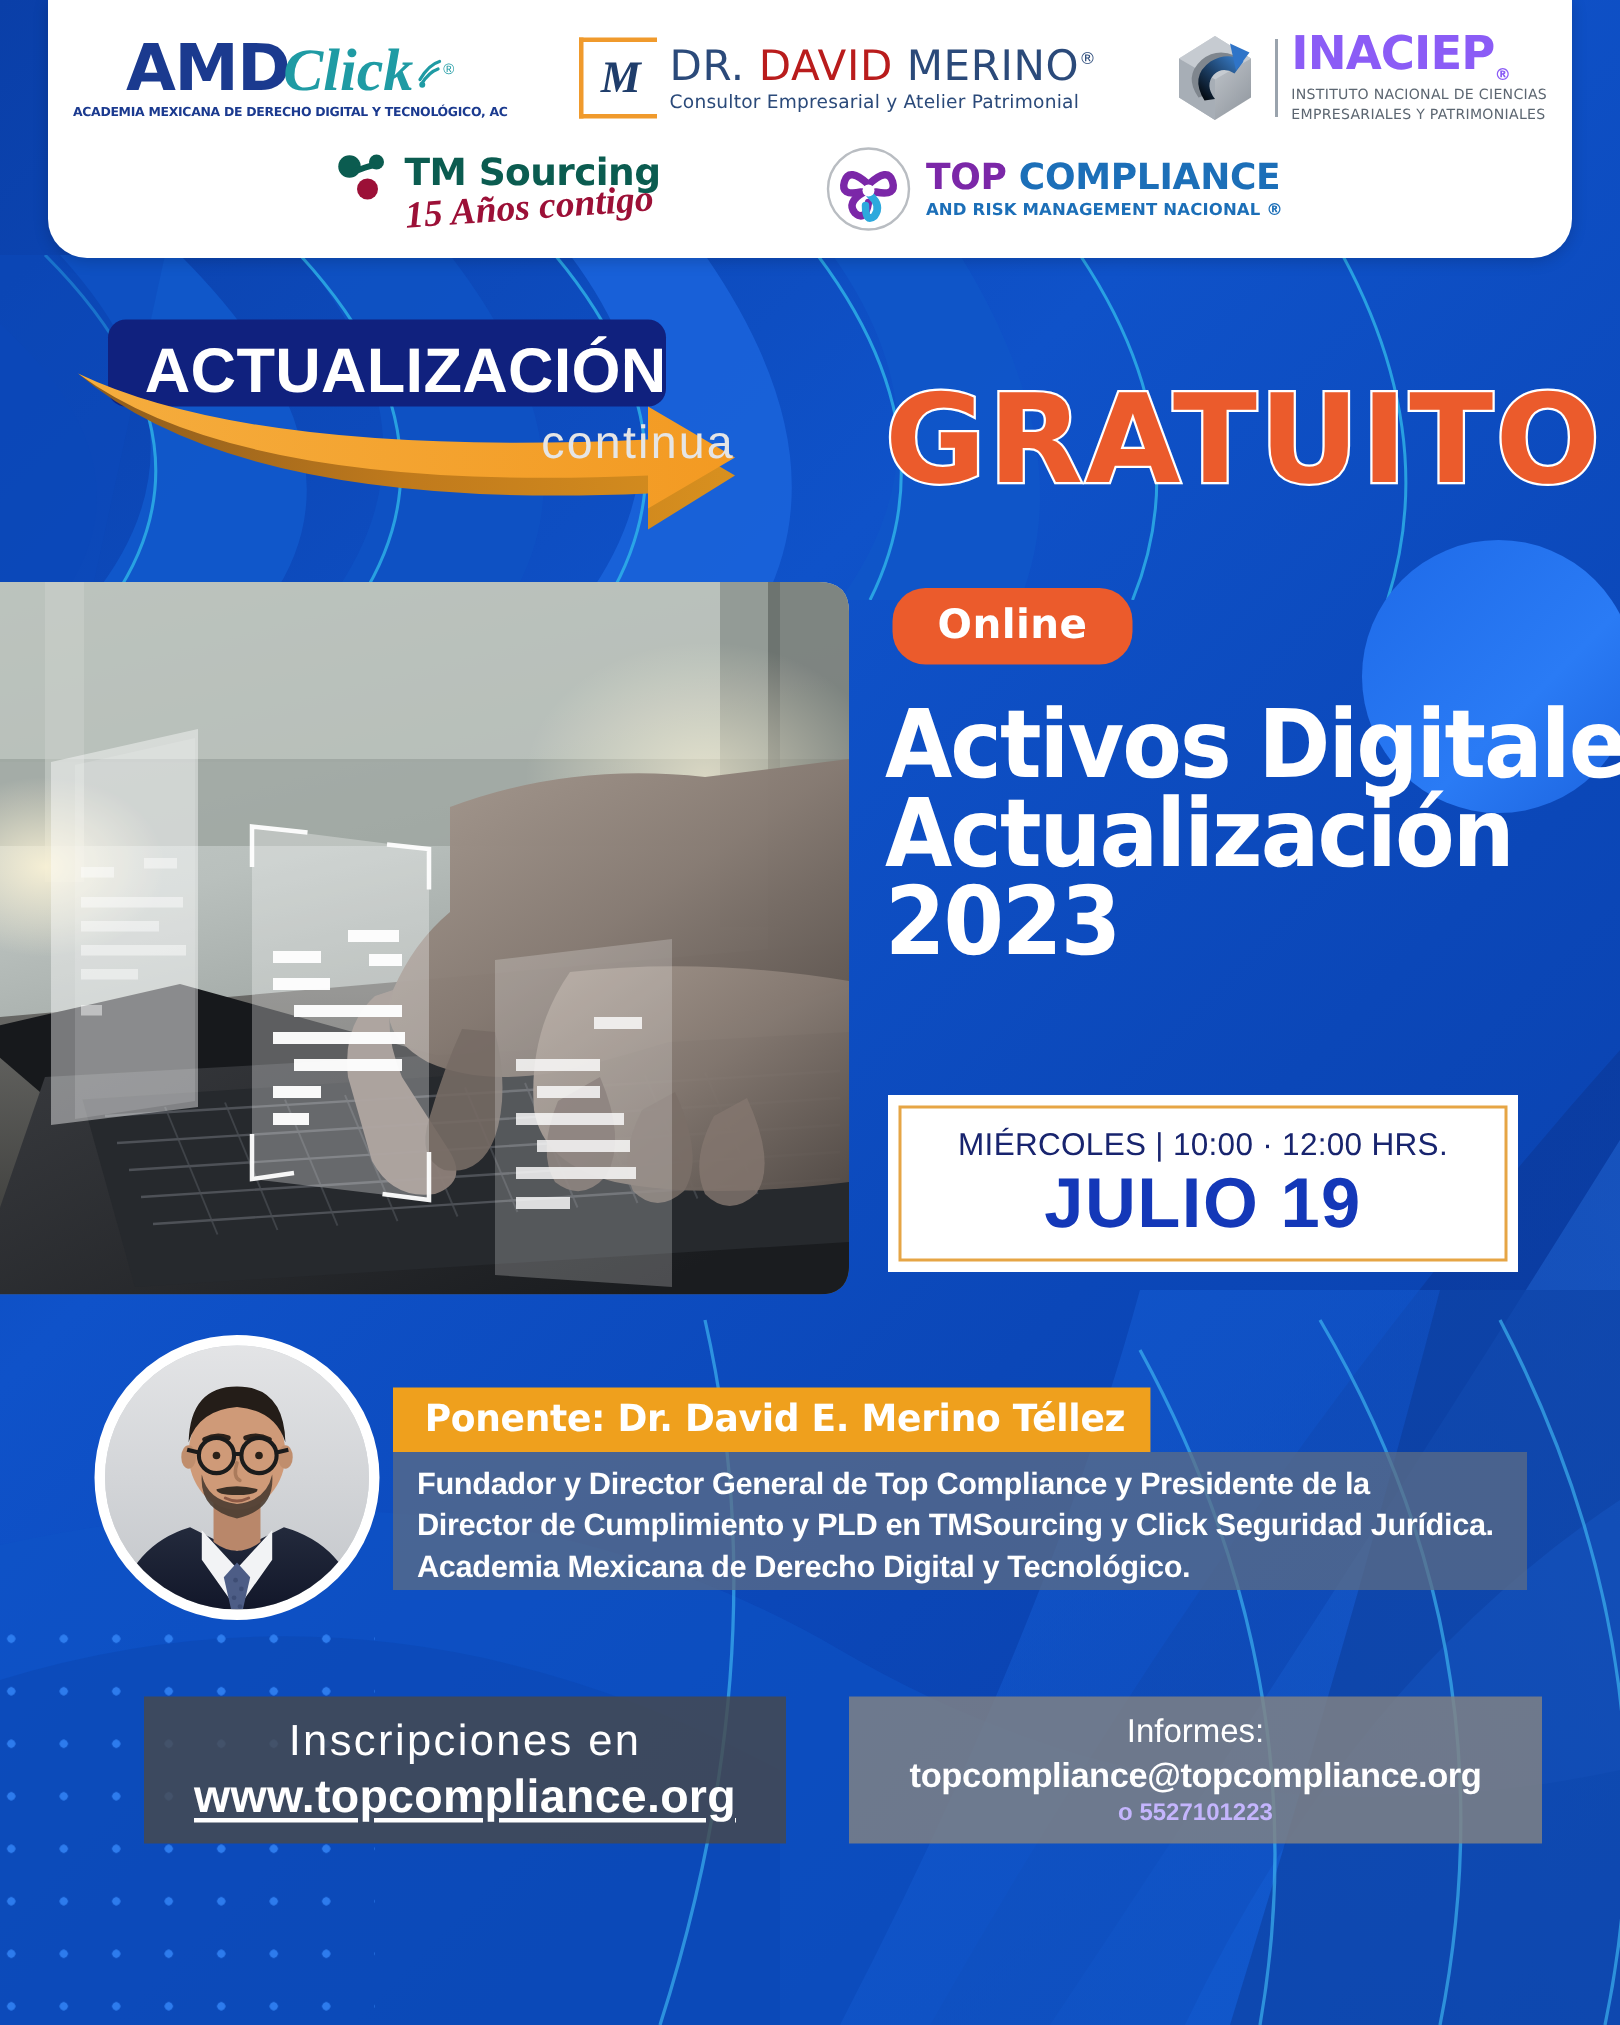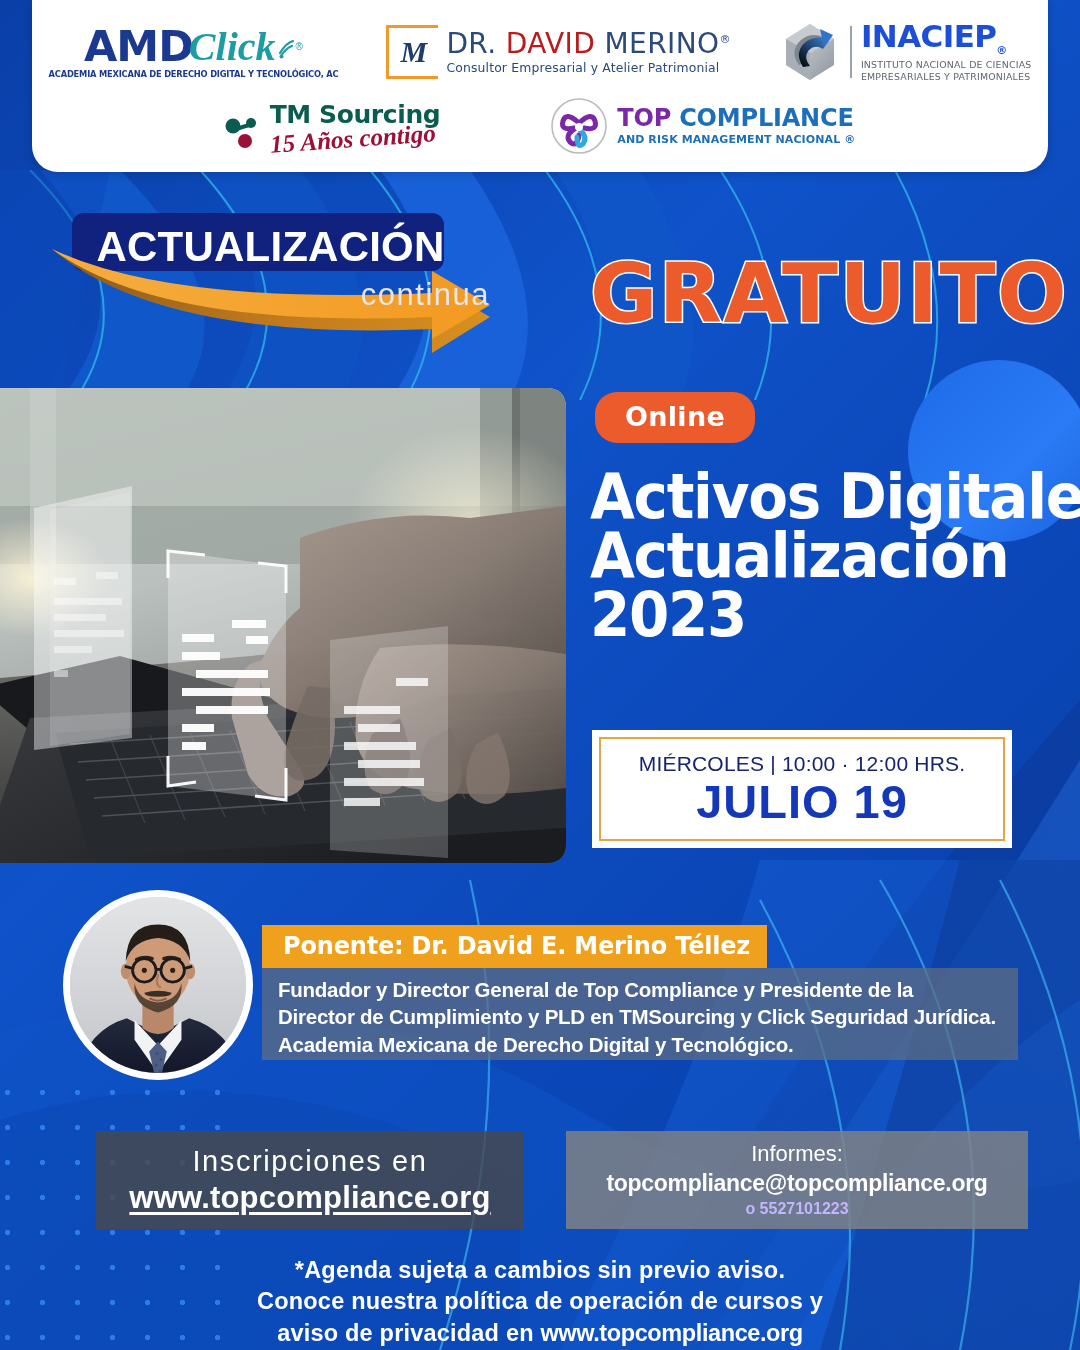--- a/index.html
+++ b/index.html
@@ -111,32 +111,32 @@
   }
 
   
   .lg-in { display:flex; align-items:center; gap:9px; }
   .lg-in .mark { width:62px; height:62px; }
   .lg-in .bar { width:2px; height:52px; background:#9aa3ad; }
   .lg-in .txt { display:flex; flex-direction:column; }
   .lg-in .nm {
     font-family:"DejaVu Sans", sans-serif;
     font-size:31px; font-weight:700; letter-spacing:-.6px;
-    color:#1d4ed8; line-height:1; white-space:nowrap;
+    color:#8b5cf6; line-height:1; white-space:nowrap;
   }
   .lg-in .nm .rg { font-size:11px; vertical-align:sub; }
   .lg-in .sb {
     font-family:"DejaVu Sans", sans-serif;
     font-size:9.4px; font-weight:400; color:#5c6671;
     letter-spacing:.2px; line-height:1.3; margin-top:3px;
     white-space:nowrap;
   }
 
   
-  .lg-tm { display:flex; align-items:flex-end; gap:7px; }
+  .lg-tm { display:flex; align-items:flex-start; gap:7px; }
   .lg-tm .dots { width:38px; height:34px; }
   .lg-tm .txt { display:flex; flex-direction:column; align-items:flex-start; }
   .lg-tm .nm {
     font-family:"DejaVu Sans", sans-serif;
     font-size:25px; font-weight:700; letter-spacing:-.4px;
     color:#0b5c50; line-height:1; white-space:nowrap;
   }
   .lg-tm .sb {
     font-family:"Liberation Serif", serif;
     font-style:italic; font-weight:700; font-size:25px;
@@ -765,19 +765,14 @@
     <div class="l1">Inscripciones en</div>
     <div class="l2">www.topcompliance.org</div>
   </div>
 
   <div class="cta-right">
     <div class="r1">Informes:</div>
     <div class="r2">topcompliance@topcompliance.org</div>
     <div class="r3">o 5527101223</div>
   </div>
 
-  <div class="footer">
-    <div>*Agenda sujeta a cambios sin previo aviso.</div>
-    <div>Conoce nuestra política de operación de cursos y</div>
-    <div><span>aviso de privacidad en </span><span class="bold">www.topcompliance.org</span></div>
-  </div>
 
 </div>
 
 </body></html>

